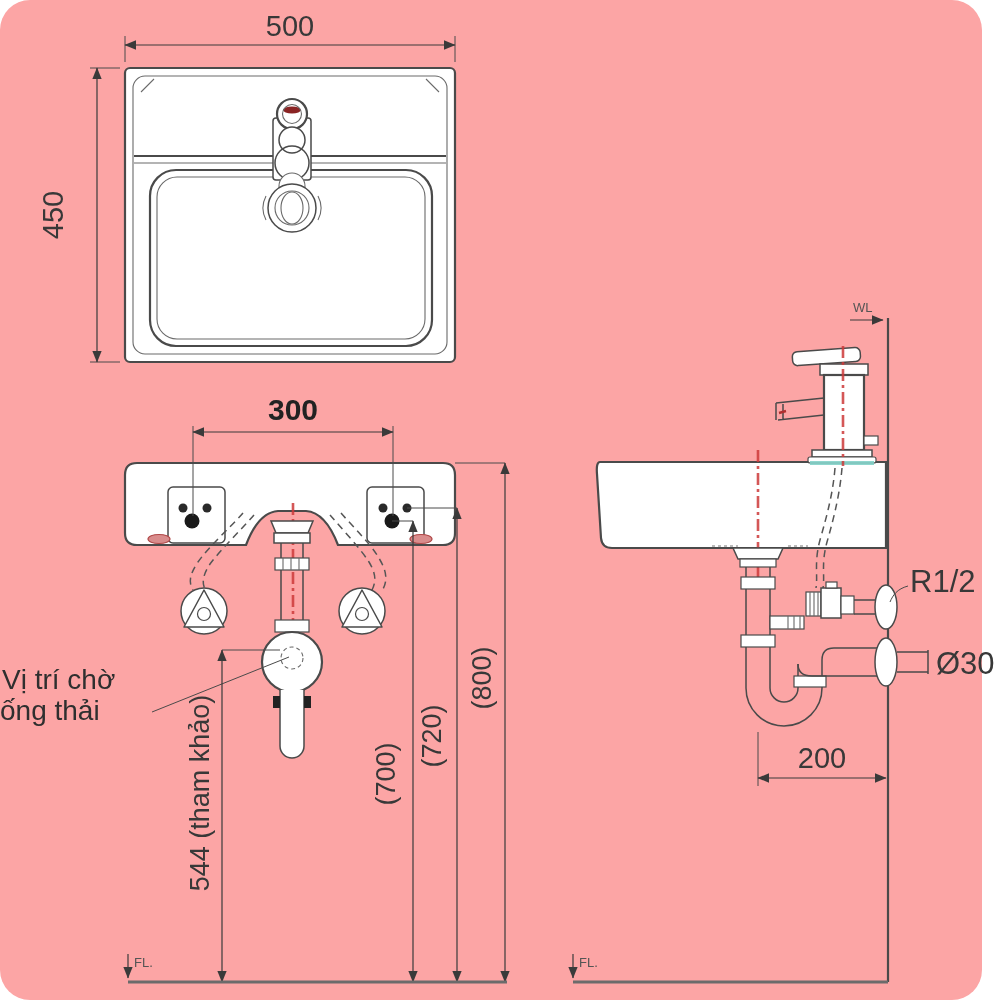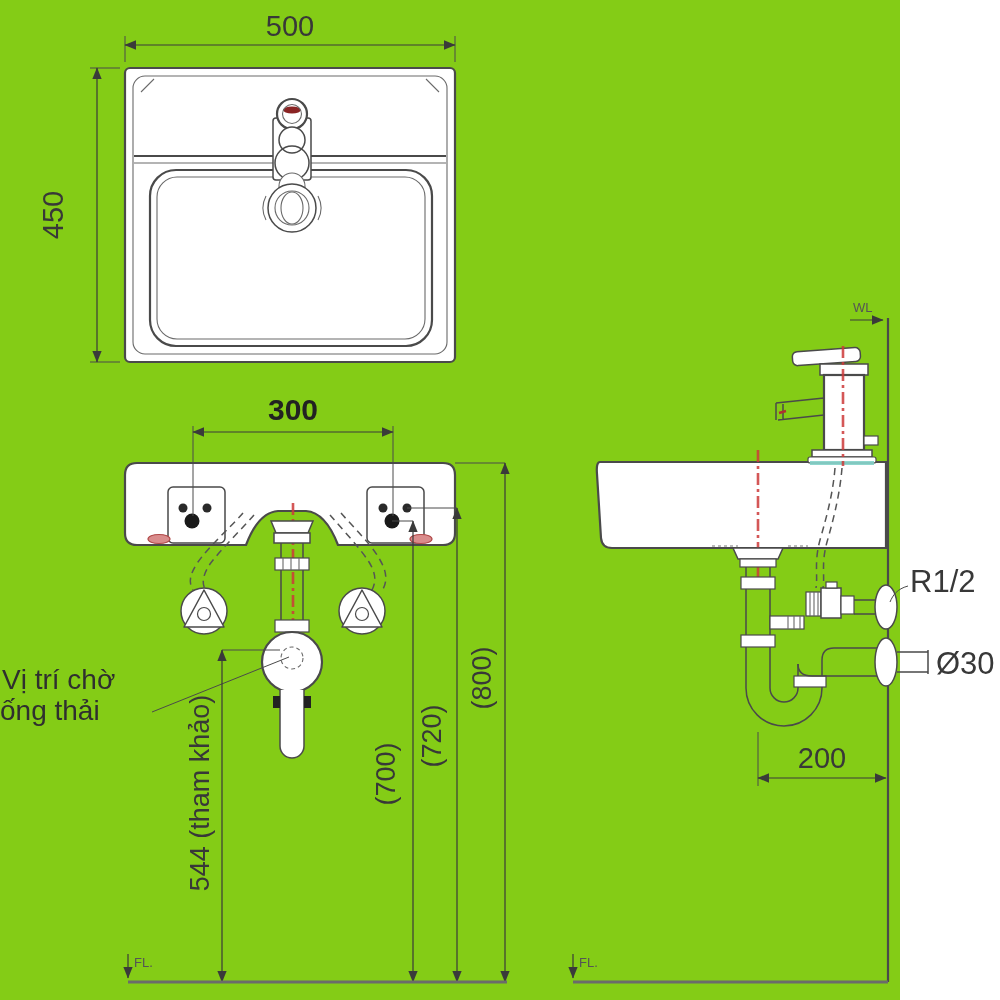--- a/index.html
+++ b/index.html
@@ -1,16 +1,16 @@
 <!DOCTYPE html>
 <html><head>
 <meta charset="utf-8">
 <style>
   html,body{margin:0;padding:0;background:#fff;}
-  .page{width:900px;height:1000px;position:relative;background:#84cc16;}
+  .page{width:982px;height:1000px;position:relative;background:#fca5a5;border-radius:30px;}
   svg text{font-family:"Liberation Sans","DejaVu Sans",sans-serif;fill:#383838;}
   .dim{font-size:29px;}
   .dimb{font-size:30px;font-weight:bold;fill:#222;}
   .dimr{font-size:27px;}
   .note{font-size:28px;fill:#2f2f2f;}
   .big{font-size:31px;}
   .tiny{font-size:13px;fill:#555;}
   .ln{stroke:#4a4a4a;fill:none;stroke-linecap:butt;}
   .ln2{stroke-width:2.2;}
   .ln15{stroke-width:1.5;}

